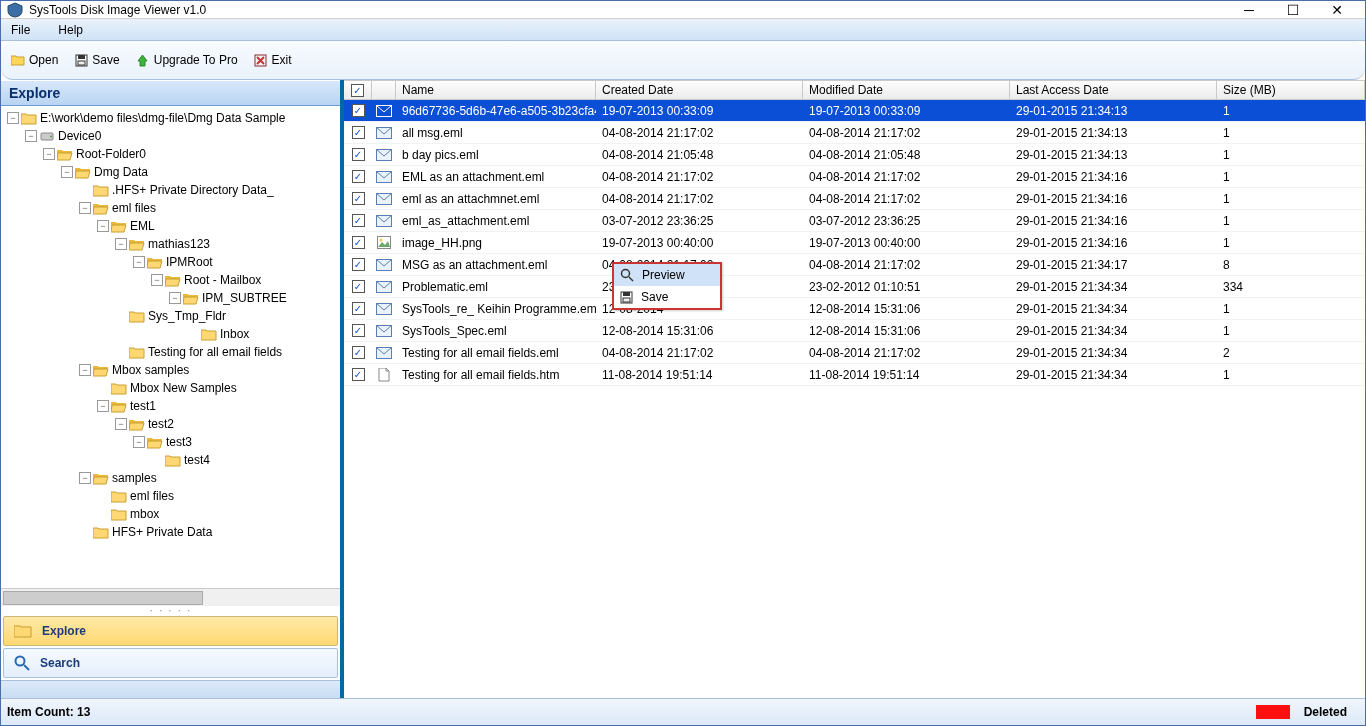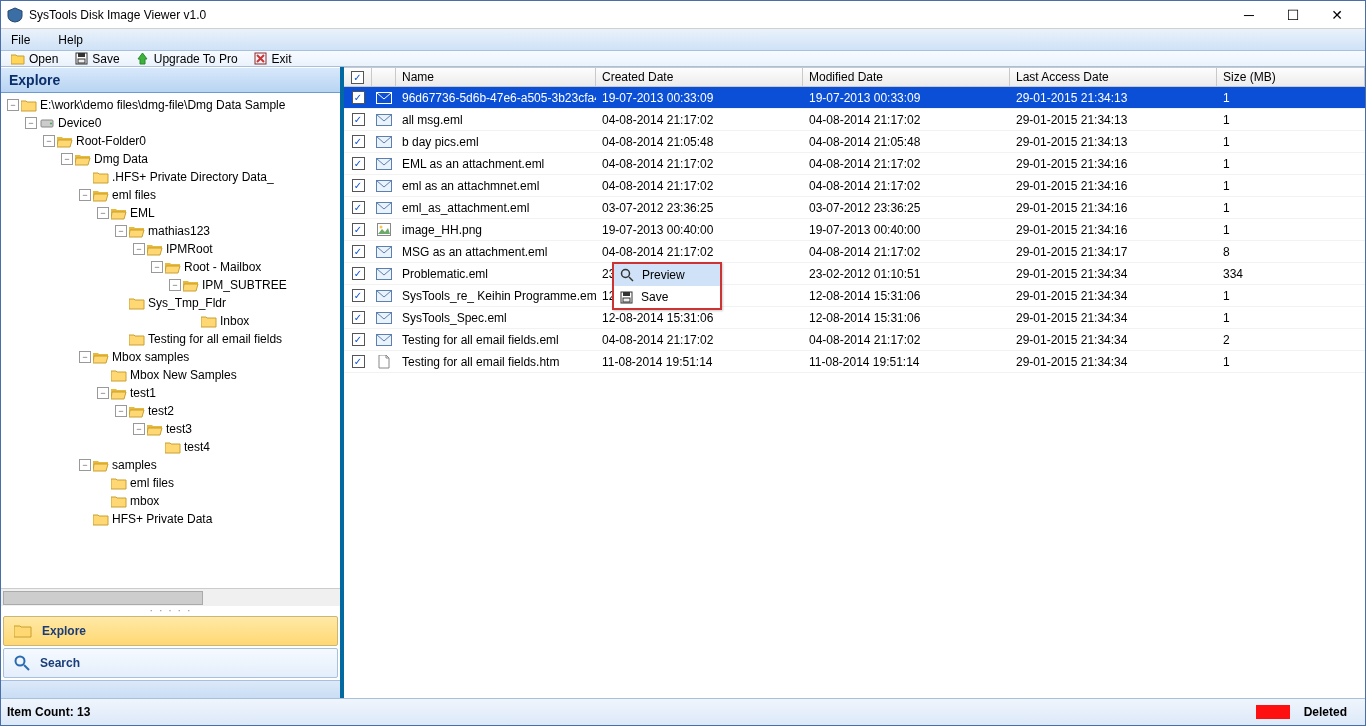--- a/index.html
+++ b/index.html
@@ -1,24 +1,24 @@
 <!DOCTYPE html>
 <html><head>
 <meta charset="utf-8">
 <style>
 * { box-sizing: border-box; margin: 0; padding: 0; font-family: "Segoe UI", Tahoma, sans-serif; font-size: 12px; }
 html, body { width: 1366px; height: 726px; overflow: hidden; background: #fff; }
 .window { display: flex; flex-direction: column; width: 100%; height: 100%; border: 1px solid #4a6ea9; }
-.titlebar { height: 28px; background: #fff; display: flex; align-items: center; padding: 0 6px; border-bottom: 1px solid #d0d0d0; }
+.titlebar { height: 18px; background: #fff; display: flex; align-items: center; padding: 0 6px; border-bottom: 1px solid #d0d0d0; }
 .title-icon { width: 16px; height: 16px; margin-right: 6px; display:flex; align-items:center; justify-content:center;}
 .title-text { flex: 1; color: #000; }
 .win-btn { width: 44px; height: 24px; display: flex; align-items: center; justify-content: center; font-size: 14px; cursor: default; }
 .menubar { height: 22px; background: linear-gradient(#eaf2fb,#cfe2f7); display: flex; align-items: center; padding: 0 10px; gap: 28px; border-bottom:1px solid #a8c0dd;}
 .menu-item { color: #000; }
-.toolbar { height: 16px; background: linear-gradient(#f7fbff,#eaf2fb); display: flex; align-items: center; padding: 3px 4px; gap: 4px; border-bottom:1px solid #a8c0dd;}
+.toolbar { height: 39px; background: linear-gradient(#f7fbff,#eaf2fb); display: flex; align-items: center; padding: 3px 4px; gap: 4px; border-bottom:1px solid #a8c0dd;border-radius:12px;}
 .tbtn { display: flex; align-items: center; gap: 4px; padding: 1px 6px; color: #000; }
 .tbtn .ico { width:14px; height:14px; display:flex; align-items:center; justify-content:center;}
 .content { flex: 1; display: flex; min-height: 0; }
 .left { width: 343px; display: flex; flex-direction: column; border-right: 4px solid #0369a1; }
 .explorer-header { height: 26px; background: linear-gradient(#d8e8fb,#b8d4f2); border-bottom: 1px solid #6a9cd4; display: flex; align-items: center; padding: 0 8px; font-weight: bold; color: #0a2d6b; font-size: 14px; border-top:1px solid #fff;}
 .tree { flex: 1; overflow: hidden; background: #fff; padding: 3px 0 0 2px; white-space: nowrap; }
 .tree-row { display: flex; align-items: center; height: 18px; color: #000; }
 .tog { width: 12px; height: 12px; display:inline-flex; align-items:center; justify-content:center; font-size:9px; color:#666; border:1px solid #999; margin-right:2px; line-height:1; background:#fff;}
 .tog-empty { width:14px; display:inline-block; }
 .folder-icon { width:16px; height:14px; margin-right:3px; display:flex; align-items:center; justify-content:center;}

